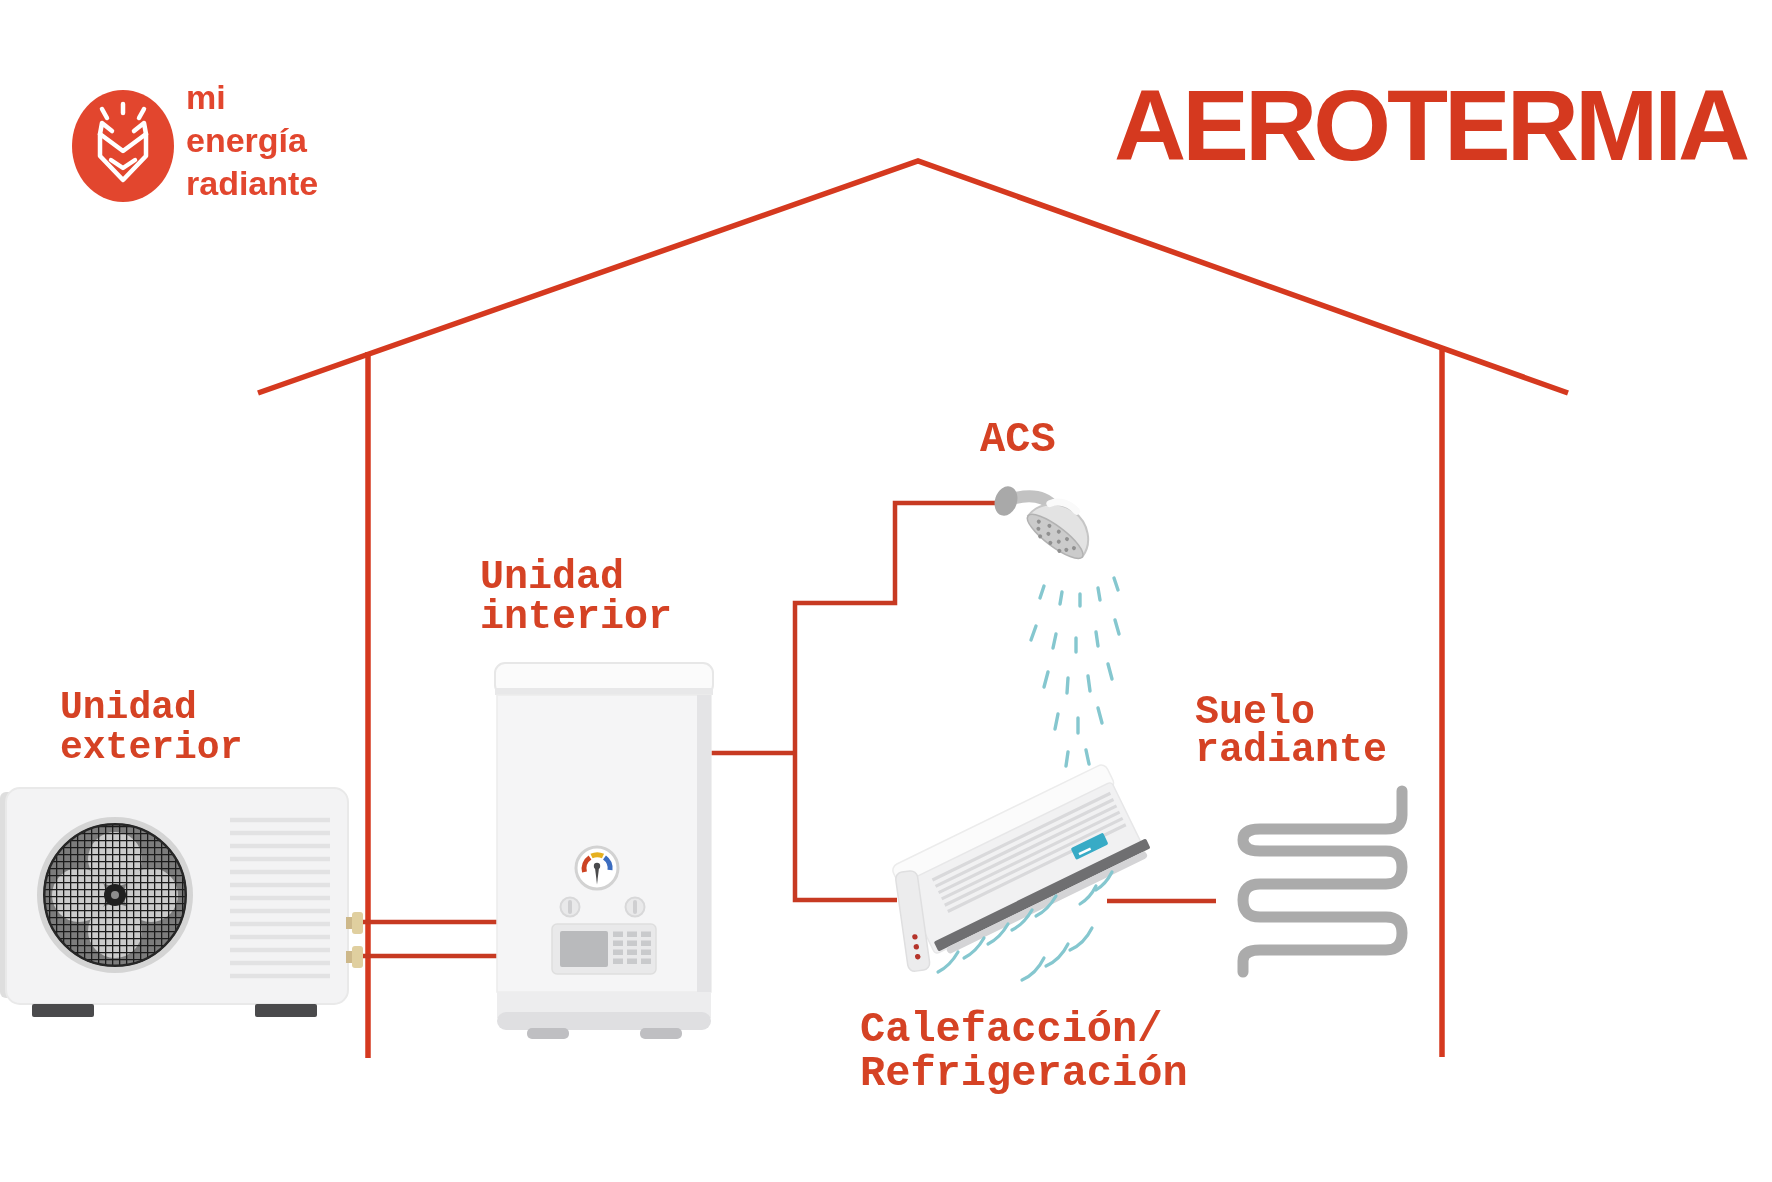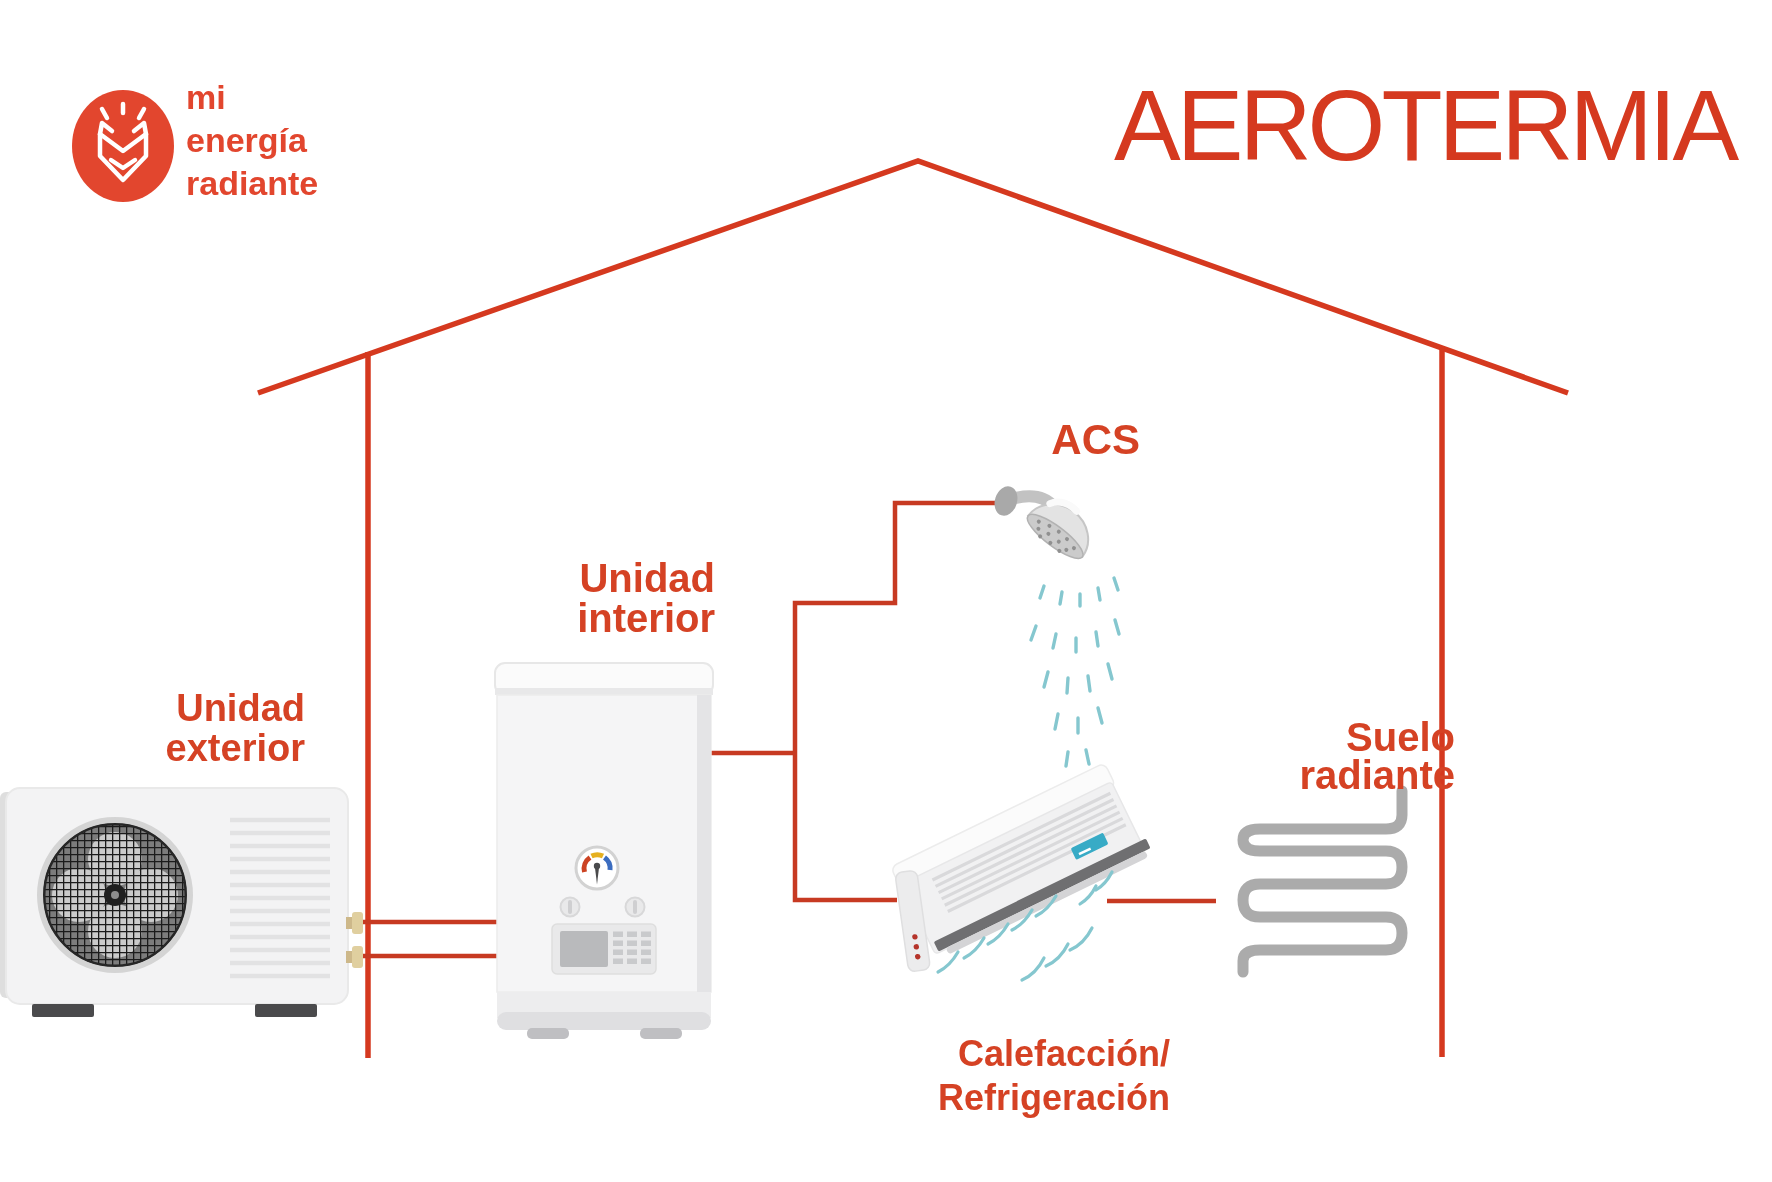--- a/index.html
+++ b/index.html
@@ -11,29 +11,30 @@
     --display-teal:#38abc6;
     --coil-gray:#ababab;
   }
   html,body{margin:0;padding:0;background:#ffffff;}
   body{width:1772px;height:1182px;position:relative;overflow:hidden;
        font-family:"Liberation Sans","DejaVu Sans",sans-serif;}
   .abs{position:absolute;}
   .label{
     color:var(--label-red);
     font-weight:bold;
-    text-align:right;
+    text-align:left;
     white-space:pre-line;
     line-height:40px;
     font-size:40px;
     letter-spacing:0px;
+    font-family:Liberation Mono, monospace;
   }
   #title{
     color:var(--brand-red);
-    font-weight:normal;
+    font-weight:bold;
     font-size:100px;
     letter-spacing:-4px;
     white-space:nowrap;
   }
   #logo-text{
     color:var(--logo-red);
     font-weight:bold;
     font-size:34px;
     line-height:43px;
     white-space:pre-line;
@@ -263,17 +264,17 @@
 </svg>
 
 <div class="label abs" style="left:60px;top:688px;width:245px;font-size:38px;">Unidad
 exterior</div>
 
 <div class="label abs" style="left:480px;top:558px;width:235px;">Unidad
 interior</div>
 
 <div class="label abs" style="left:980px;top:420px;width:160px;font-size:42px;">ACS</div>
 
-<div class="label abs" style="left:830px;top:1008px;width:340px;font-size:36px;line-height:44px;margin-top:24px;">Calefacción/
+<div class="label abs" style="left:860px;top:1008px;width:340px;font-size:42px;line-height:44px;">Calefacción/
 Refrigeración</div>
 
-<div class="label abs" style="left:1195px;top:694px;width:260px;font-size:40px;line-height:38px;margin-top:24px;">Suelo
+<div class="label abs" style="left:1195px;top:694px;width:260px;font-size:40px;line-height:38px;">Suelo
 radiante</div>
 
 </body></html>

